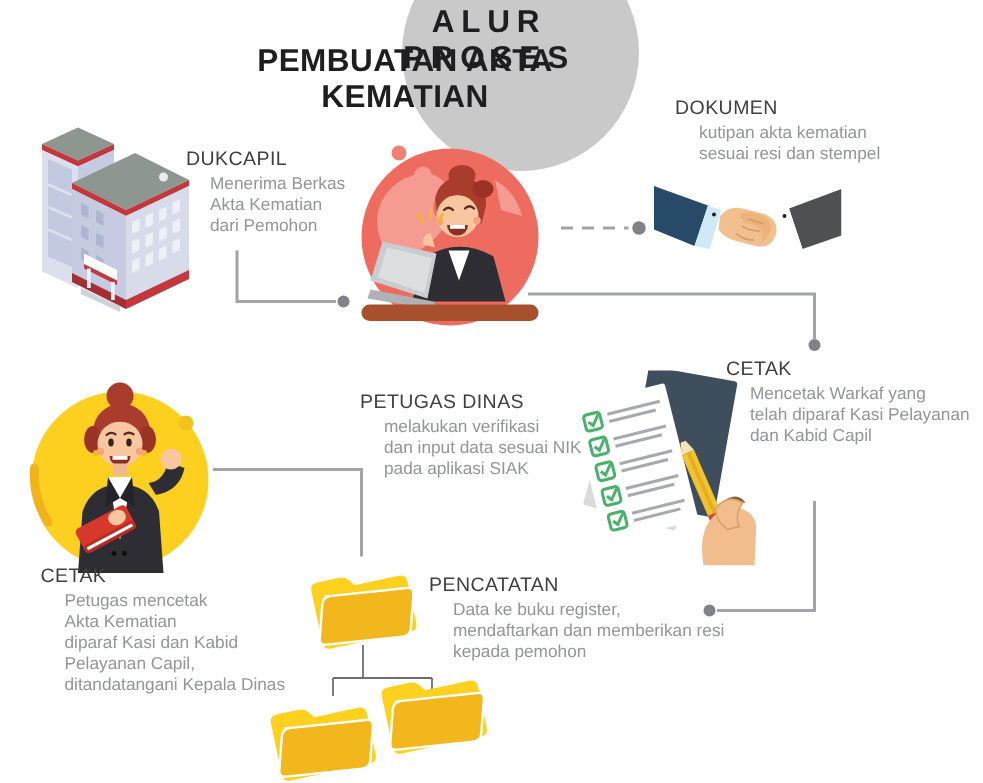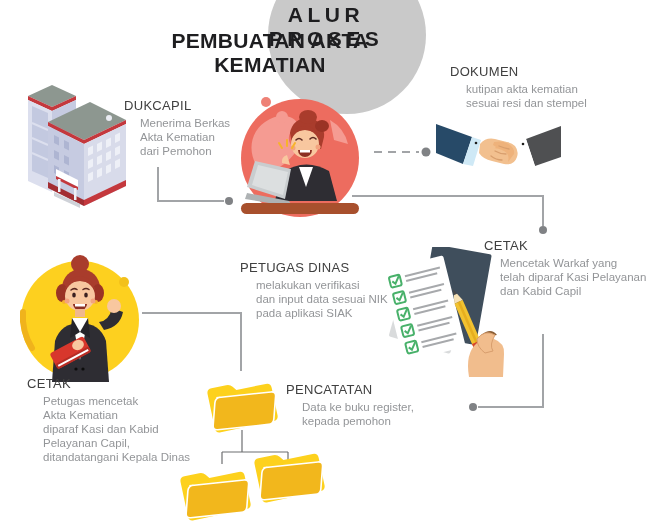--- a/index.html
+++ b/index.html
@@ -302,16 +302,17 @@
     <div class="ln">Petugas mencetak</div>
     <div class="ln">Akta Kematian</div>
     <div class="ln">diparaf Kasi dan Kabid</div>
     <div class="ln">Pelayanan Capil,</div>
     <div class="ln">ditandatangani Kepala Dinas</div>
   </div>
 
   <div class="step" id="step-pencatatan">
     <h3>PENCATATAN</h3>
     <div class="ln">Data ke buku register,</div>
+    <div class="ln">mendaftarkan dan memberikan resi</div>
     <div class="ln">kepada pemohon</div>
   </div>
 
 </div>
 
 </body></html>

